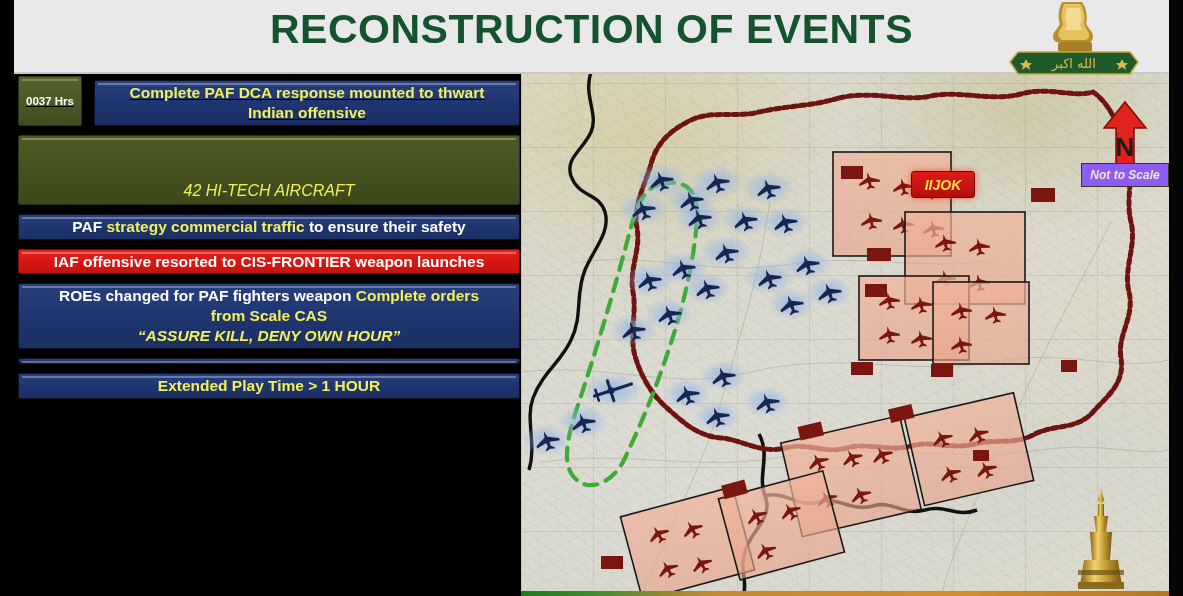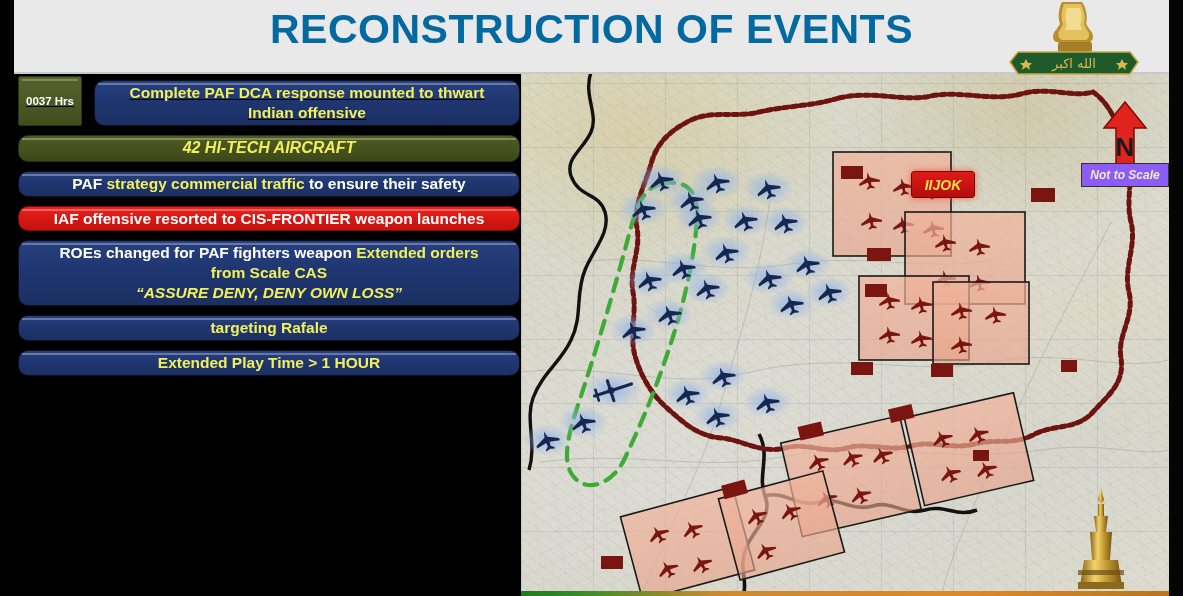--- a/index.html
+++ b/index.html
@@ -10,21 +10,21 @@
   #slide{position:relative;width:1183px;height:596px;background:#000;overflow:hidden;}
 
   
   .bezel-l{position:absolute;left:0;top:0;width:14px;height:596px;background:#000;z-index:60;}
   .bezel-r{position:absolute;right:0;top:0;width:14px;height:596px;background:#050505;z-index:60;}
 
   
   .header{position:absolute;left:14px;top:0;width:1155px;height:72px;
           background:#e9e9e9;border-bottom:2px solid #c9c9c9;z-index:20;}
   .header-title{position:absolute;left:0;top:6px;width:1155px;text-align:center;
-                font-size:41px;font-weight:bold;color:#0369a1;letter-spacing:.5px;
+                font-size:41px;font-weight:bold;color:#14532d;letter-spacing:.5px;
                 font-family:"Liberation Sans","DejaVu Sans",sans-serif;}
 
   
   .mapwrap{position:absolute;left:521px;top:72px;width:648px;height:524px;overflow:hidden;
            background:#dcdac9;z-index:10;}
   .map-base{position:absolute;inset:0;
     background:
       radial-gradient(ellipse 300px 200px at 18% 12%, rgba(214,206,166,.85), rgba(214,206,166,0) 70%),
       radial-gradient(ellipse 260px 180px at 78% 8%, rgba(206,199,164,.8), rgba(206,199,164,0) 70%),
       radial-gradient(ellipse 340px 230px at 90% 45%, rgba(222,217,198,.75), rgba(222,217,198,0) 70%),
@@ -60,34 +60,34 @@
        font-size:12px;font-weight:bold;font-style:italic;color:#f2e9c7;z-index:16;}
 
   
   .emblem-top{position:absolute;left:1004px;top:0px;width:140px;height:76px;z-index:40;}
   .emblem-bot{position:absolute;left:1070px;top:486px;width:62px;height:110px;z-index:40;}
 
   
   .banners{position:absolute;left:18px;top:76px;width:502px;z-index:30;}
   .row{position:relative;margin-bottom:9px;}
 
-  .ban{position:relative;border:1px solid #0a1020;border-radius:10px;
+  .ban{position:relative;border:1px solid #0a1020;border-radius:2px;
        box-shadow:0 2px 2px rgba(0,0,0,.55);
        display:flex;align-items:center;justify-content:center;
        text-align:center;padding:2px 12px;box-sizing:border-box;}
   .ban::before{content:"";position:absolute;left:3px;right:3px;top:2px;height:2px;
        background:rgba(255,255,255,.30);}
   .navy{background:linear-gradient(180deg,#27417e 0%,#1f3671 45%,#1b2f62 100%);}
   .olive{background:linear-gradient(180deg,#4e5c22 0%,#46521e 50%,#3d481a 100%);
          border-color:#2a3211;}
   .red{background:linear-gradient(180deg,#e8231d 0%,#d81712 50%,#c21310 100%);
        border-color:#7a0b08;}
 
   .t{font-size:15.5px;font-weight:bold;line-height:1.28;}
-  .t2{font-size:16px;font-weight:bold;line-height:1.3;}
+  .t2{font-size:16px;font-weight:normal;line-height:1.3;margin-top:43px;}
   .yel{color:#f2f05a;}
   .whi{color:#ffffff;}
   .ital{font-style:italic;}
 
   .r1{display:flex;align-items:flex-end;gap:8px;text-decoration:underline;}
   .hrs{width:62px;min-height:48px;flex:0 0 62px;
        background:linear-gradient(180deg,#55632a 0%,#4b5824 55%,#414c1d 100%);
        border:1px solid #2c3412;border-radius:2px;
        display:flex;align-items:center;justify-content:center;
        font-size:11.5px;font-weight:bold;color:#fff;
@@ -386,30 +386,29 @@
       <div class="row">
         <div class="ban red">
           <div class="t">
             <div><span class="whi">IAF offensive resorted to CIS-FRONTIER weapon launches</span></div>
           </div>
         </div>
       </div>
       <div class="row">
         <div class="ban navy">
           <div class="t">
-            <div><span class="whi">ROEs changed for PAF fighters weapon </span><span class="yel">Extended orders</span></div>
+            <div><span class="whi">ROEs changed for PAF fighters weapon </span><span class="yel">Complete orders</span></div>
             <div><span class="yel">from Scale CAS</span></div>
-            <div><span class="yel ital">“ASSURE DENY, DENY OWN LOSS”</span></div>
+            <div><span class="yel ital">“ASSURE KILL, DENY OWN HOUR”</span></div>
           </div>
         </div>
       </div>
       <div class="row">
         <div class="ban navy">
           <div class="t">
-            <div><span class="yel">targeting Rafale</span></div>
           </div>
         </div>
       </div>
       <div class="row">
         <div class="ban navy">
           <div class="t">
             <div><span class="yel">Extended Play Time &gt; 1 HOUR</span></div>
           </div>
         </div>
       </div>

